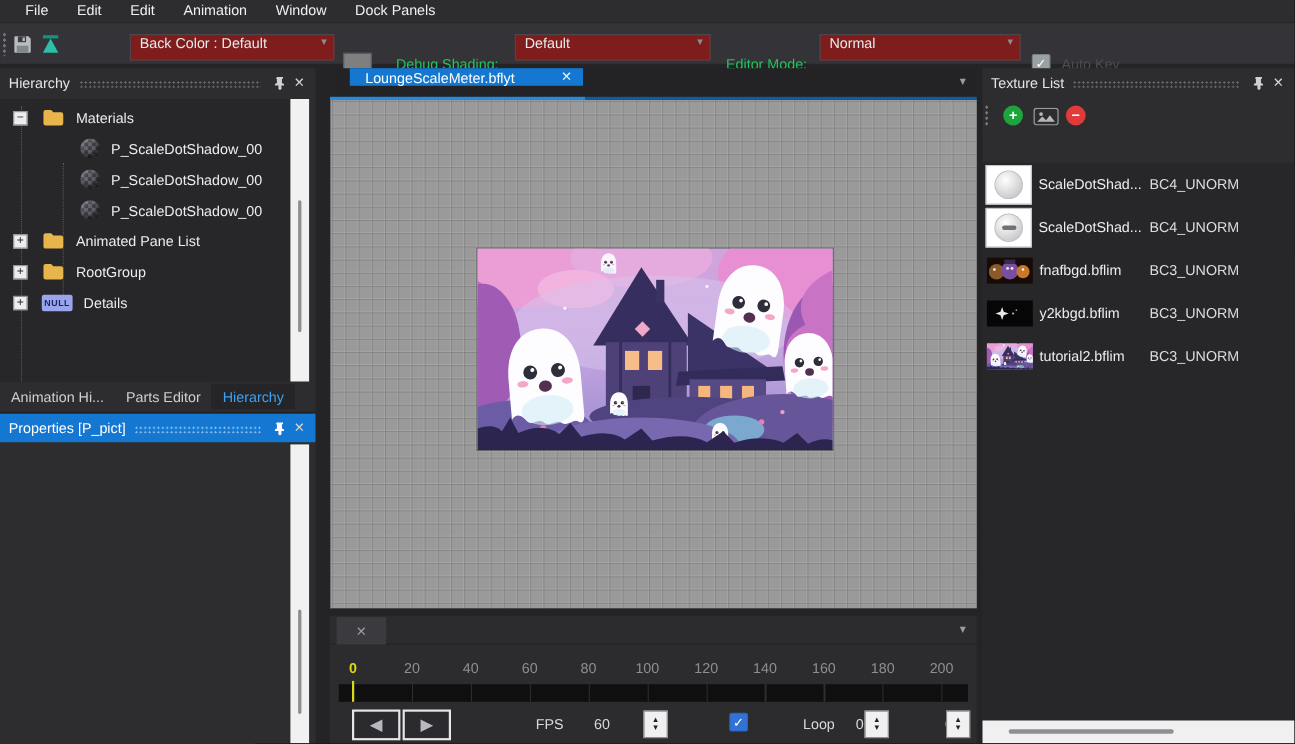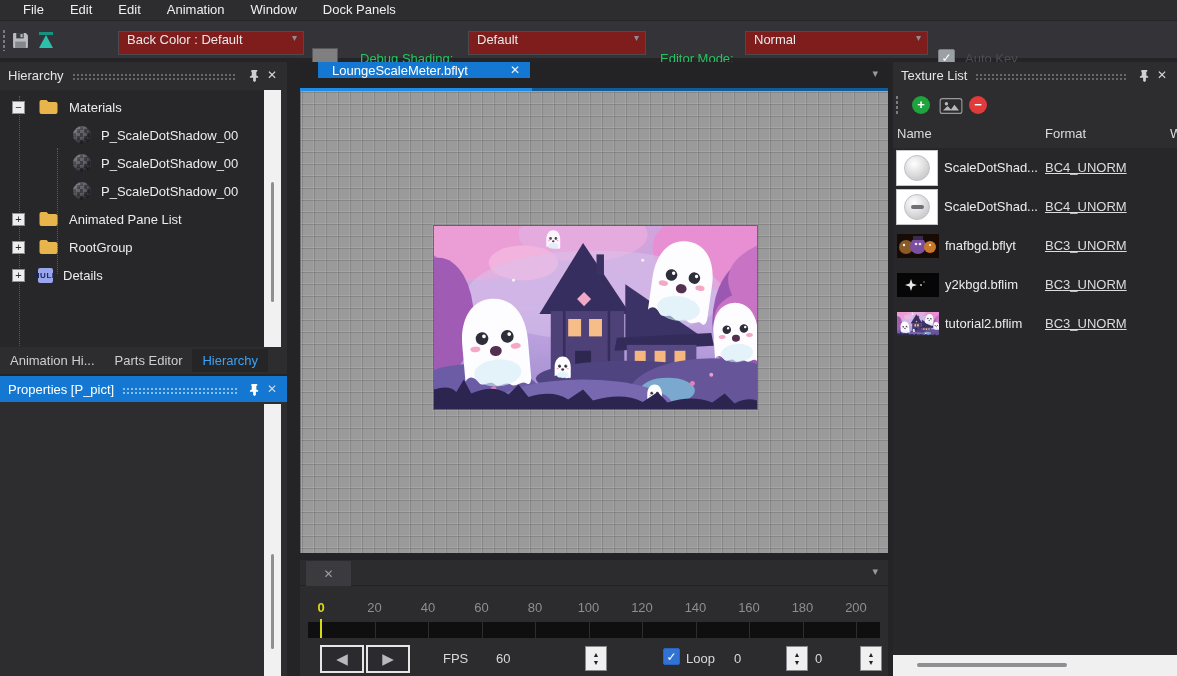--- a/index.html
+++ b/index.html
@@ -38,21 +38,21 @@
   .tree { position:absolute; left:0; top:28px; width:264px; height:257px; background:#27272a; padding-top:3px; }
   .trow { position:relative; height:28px; display:flex; align-items:center; color:#ececec; }
   .exp { width:13px; height:13px; margin-left:12px; background:#ededed; border:1px solid #8f8f94; color:#2c2c2c; font-size:11px; line-height:10px; text-align:center; flex:none; }
   .exp-sp { width:27px; flex:none; }
   .child-sp { width:60px; flex:none; }
   .tico { margin-left:13px; margin-right:10px; flex:none; display:flex; }
   .sphere { width:18px; height:18px; border-radius:50%;
     background-image:conic-gradient(#63636b 90deg, #3f3f46 90deg 180deg, #63636b 180deg 270deg, #3f3f46 270deg);
     background-size:7px 7px;
     box-shadow:inset -2px -3px 4px rgba(0,0,0,.65), inset 2px 2px 3px rgba(255,255,255,.18); }
-  .nullbadge { width:15px; height:15px; border-radius:2px; background:#9aa5ec; color:#17255f; font-size:8px; font-weight:bold; display:flex; align-items:center; justify-content:center; letter-spacing:.5px; }
+  .nullbadge { width:28px; height:15px; border-radius:2px; background:#9aa5ec; color:#17255f; font-size:8px; font-weight:bold; display:flex; align-items:center; justify-content:center; letter-spacing:.5px; }
   .vline { position:absolute; border-left:1px dotted #59595e; width:0; }
   
   .ltabs { position:absolute; left:0; top:285px; right:0; height:27px; background:#2d2d30; display:flex; align-items:center; }
   .ltab { padding:4px 10px; color:#cfcfcf; }
   .ltab.active { background:#252528; color:#3aa3f5; }
   .propbody { position:absolute; left:0; top:370px; right:0; bottom:0; background:#28282b; }
   
   .center { position:absolute; left:300px; top:62px; width:588px; height:614px; }
   .ctabbar { position:absolute; left:0; top:0; right:0; height:26px; background:#232326; }
   .ctab { position:absolute; left:18px; top:0; width:212px; height:16px; background:#1478d2; color:#fff; display:flex; align-items:center; padding:0 10px 0 14px; }
@@ -72,38 +72,38 @@
   .timeline { position:absolute; left:0; top:498px; right:0; height:116px; background:#2c2c2f; }
   .ttabbar { position:absolute; left:0; top:0; right:0; height:26px; border-bottom:1px solid #222225; }
   .ttab { position:absolute; left:6px; top:1px; width:45px; height:25px; background:#3a3a3f; color:#9c9ca2; display:flex; align-items:center; justify-content:center; font-size:12px; }
   .ticks { position:absolute; left:0; top:40px; right:0; height:18px; }
   .tick { position:absolute; width:44px; text-align:center; color:#8e8e92; font-size:13px; }
   .tick.cur { color:#d9d917; font-weight:bold; }
   .track { position:absolute; left:8px; right:8px; top:62px; height:16px; background:#0f0f10;
     background-image:repeating-linear-gradient(90deg,#2e2e31 0 1px, transparent 1px 53.5px); background-position:13px 0; }
   .playhead { position:absolute; left:20px; top:59px; width:2px; height:19px; background:#d9d917; }
   .pbtn { position:absolute; top:85px; width:44px; height:28px; background:#2b2b2f; border:2px solid #e6e6e6; display:flex; align-items:center; justify-content:center; color:#b9b9bd; font-size:15px; }
-  .tl-text { position:absolute; top:91px; color:#d9d9dd; }
+  .tl-text { position:absolute; top:91px; color:#d9d9dd;margin-left:44px; }
   .spinner { position:absolute; top:86px; width:22px; height:25px; background:#f0f0f0; border:1px solid #8a8a8e; display:flex; flex-direction:column; align-items:center; justify-content:center; color:#222; font-size:7px; line-height:8px; }
   
   .tl-toolbar { position:absolute; left:0; top:30px; right:0; height:26px; }
   .circbtn { position:absolute; top:4px; width:18px; height:18px; border-radius:50%; display:flex; align-items:center; justify-content:center; color:#fff; font-size:13px; line-height:16px; font-weight:bold; }
   .green { background:#1fa33c; }
   .red { background:#e03a3a; }
   .imgbtn { position:absolute; left:45px; top:5px; width:26px; height:17px; display:flex; align-items:center; justify-content:center; }
   .details { position:absolute; left:147px; right:0; top:0; height:26px; background:#3e3e44; display:flex; align-items:center; padding-left:10px; color:#ececec; }
   .colhead { position:absolute; left:0; top:60px; right:0; height:26px; background:#2d2d30; color:#dcdcdc; }
   .listbody { position:absolute; left:0; top:86px; right:0; bottom:21px; background:#27272a; }
   .lrow { position:relative; height:39px; display:flex; align-items:center; }
   .thumbbox { margin-left:3px; flex:none; display:flex; align-items:center; justify-content:center; }
   .tb-white { width:42px; height:36px; background:#fff; border:1px solid #c4c4c8; }
   .ball { width:26px; height:26px; border-radius:50%; background:radial-gradient(circle at 38% 32%, #ffffff, #d2d2d4 65%, #bdbdc0); border:1px solid #c0c0c4; display:flex; align-items:center; justify-content:center; }
   .ball .dash { width:13px; height:4px; background:#707076; border-radius:2px; }
   .rname { margin-left:6px; color:#ececec; }
-  .rfmt { position:absolute; left:152px; color:#dcdcdc;text-decoration:underline; }
+  .rfmt { position:absolute; left:152px; color:#dcdcdc; }
   .hsb { position:absolute; left:0; right:0; bottom:0; height:21px; background:#f0f0f0; }
   .hsb .thumb { position:absolute; left:24px; top:8px; width:150px; height:4px; background:#8f8f93; border-radius:2px; }
   .colW { position:absolute; left:277px; }
 </style>
 </head>
 <body>
 
 <svg width="0" height="0" style="position:absolute" aria-hidden="true">
 <defs>
   <linearGradient id="sky" x1="0" y1="0" x2="0" y2="1">
@@ -446,25 +446,20 @@
       <div class="circbtn green" style="left:19px">+</div>
       <div class="imgbtn">
         <svg width="24" height="16" viewBox="0 0 20 14">
             <rect x="0.5" y="0.5" width="19" height="13" rx="2" fill="none" stroke="#9a9a9e"></rect>
             <circle cx="6" cy="5" r="1.5" fill="#b8b8bc"></circle>
             <path d="M3 11l4-4 3 3 3-4 4 5z" fill="#b8b8bc"></path>
           </svg>
       </div>
       <div class="circbtn red" style="left:76px">−</div>
     </div>
-    <div class="colhead">
-      <span style="position:absolute; left:4px; top:4px">Name</span>
-      <span style="position:absolute; left:152px; top:4px">Format</span>
-      <span class="colW" style="top:4px">W</span>
-    </div>
     <div class="listbody">
       <div class="lrow">
         <div class="thumbbox tb-white">
             <div class="ball"></div>
           </div>
         <span class="rname">ScaleDotShad...</span>
         <span class="rfmt">BC4_UNORM</span>
       </div>
       <div class="lrow">
         <div class="thumbbox tb-white">
@@ -474,21 +469,21 @@
           </div>
         <span class="rname">ScaleDotShad...</span>
         <span class="rfmt">BC4_UNORM</span>
       </div>
       <div class="lrow">
         <div class="thumbbox" style="margin-left:4px">
             <svg width="42" height="24">
               <use href="#fnaf-thumb"></use>
             </svg>
           </div>
-        <span class="rname">fnafbgd.bflyt</span>
+        <span class="rname">fnafbgd.bflim</span>
         <span class="rfmt">BC3_UNORM</span>
       </div>
       <div class="lrow">
         <div class="thumbbox" style="margin-left:4px">
             <svg width="42" height="24">
               <use href="#y2k-thumb"></use>
             </svg>
           </div>
         <span class="rname">y2kbgd.bflim</span>
         <span class="rfmt">BC3_UNORM</span>

